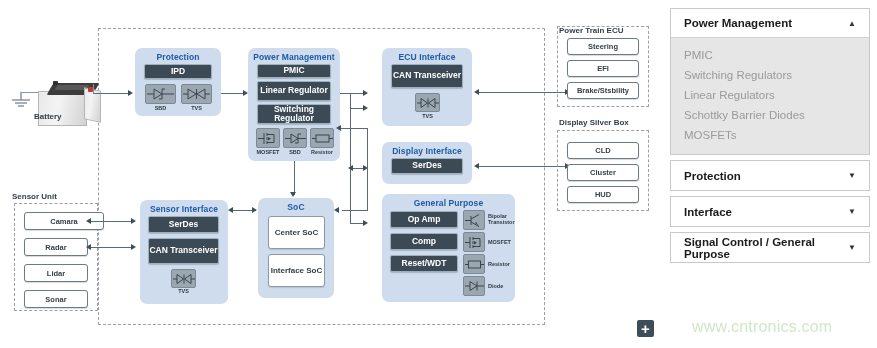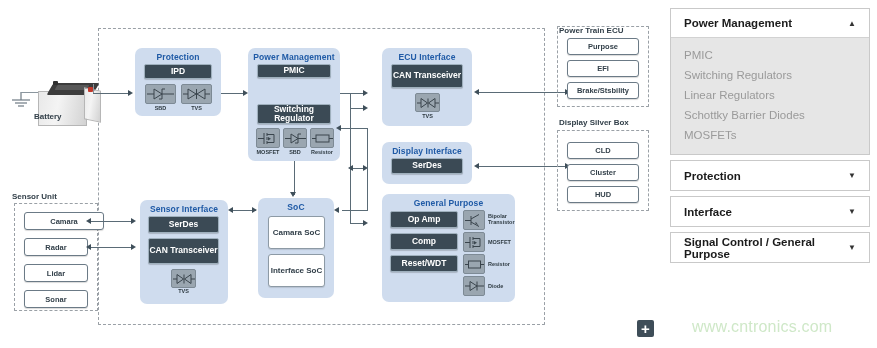--- a/index.html
+++ b/index.html
@@ -215,20 +215,21 @@
   </div>
   <div class="sym-label" style="left:46px;top:57px;width:31px;">TVS</div>
 </div>
 
 <div class="wire-h" style="left:221px;top:93px;width:24px;"></div>
 <div class="arrow arrow-r" style="left:243px;top:90px;"></div>
 
 <div class="group" style="left:248px;top:48px;width:92px;height:113px;">
   <div class="group-title">Power Management</div>
   <div class="dark-box" style="left:9px;top:16px;width:74px;height:14px;">PMIC</div>
+  <div class="dark-box" style="left:9px;top:33px;width:74px;height:20px;">Linear Regulator</div>
   <div class="dark-box" style="left:9px;top:56px;width:74px;height:20px;">Switching Regulator</div>
 
   <div class="sym" style="left:8px;top:80px;width:24px;height:20px;">
     <svg width="20" height="15" viewBox="0 0 20 15">
       <line x1="0" y1="7.5" x2="6" y2="7.5" stroke="#3a454d" stroke-width="1"></line>
       <line x1="6" y1="2" x2="6" y2="13" stroke="#3a454d" stroke-width="1"></line>
       <line x1="9" y1="2" x2="9" y2="5" stroke="#3a454d" stroke-width="1"></line>
       <line x1="9" y1="6" x2="9" y2="9" stroke="#3a454d" stroke-width="1"></line>
       <line x1="9" y1="10" x2="9" y2="13" stroke="#3a454d" stroke-width="1"></line>
       <line x1="9" y1="3.5" x2="16" y2="3.5" stroke="#3a454d" stroke-width="1"></line>
@@ -348,21 +349,21 @@
       <polygon points="5,1.5 5,10.5 12,6" fill="none" stroke="#3a454d" stroke-width="1"></polygon>
       <line x1="12" y1="1.5" x2="12" y2="10.5" stroke="#3a454d" stroke-width="1"></line>
       <line x1="12" y1="6" x2="19" y2="6" stroke="#3a454d" stroke-width="1"></line>
     </svg>
   </div>
   <div class="sym-label-right" style="left:106px;top:89px;width:26px;">Diode</div>
 </div>
 
 <div class="outer-label" style="left:559px;top:14px;margin-top:12px;">Power Train ECU</div>
 <div class="dashed-box" style="left:557px;top:26px;width:92px;height:81px;"></div>
-<div class="ecu-box" style="left:567px;top:38px;width:72px;height:17px;">Purpose</div>
+<div class="ecu-box" style="left:567px;top:38px;width:72px;height:17px;">Steering</div>
 <div class="ecu-box" style="left:567px;top:60px;width:72px;height:17px;">EFI</div>
 <div class="ecu-box" style="left:567px;top:82px;width:72px;height:17px;">Brake/Stsbility</div>
 
 <div class="outer-label" style="left:559px;top:118px;">Display Silver Box</div>
 <div class="dashed-box" style="left:557px;top:130px;width:92px;height:81px;"></div>
 <div class="ecu-box" style="left:567px;top:142px;width:72px;height:17px;">CLD</div>
 <div class="ecu-box" style="left:567px;top:164px;width:72px;height:17px;">Cluster</div>
 <div class="ecu-box" style="left:567px;top:186px;width:72px;height:17px;">HUD</div>
 
 <div class="outer-label" style="left:12px;top:192px;">Sensor Unit</div>
@@ -394,21 +395,21 @@
   </div>
   <div class="sym-label" style="left:28px;top:88px;width:31px;">TVS</div>
 </div>
 
 <div class="wire-h" style="left:232px;top:210px;width:24px;"></div>
 <div class="arrow arrow-l" style="left:228px;top:207px;"></div>
 <div class="arrow arrow-r" style="left:252px;top:207px;"></div>
 
 <div class="group" style="left:258px;top:198px;width:76px;height:100px;">
   <div class="group-title">SoC</div>
-  <div class="white-box" style="left:10px;top:18px;width:57px;height:33px;">Camara SoC</div>
+  <div class="white-box" style="left:10px;top:18px;width:57px;height:33px;">Center SoC</div>
   <div class="white-box" style="left:10px;top:56px;width:57px;height:33px;">Interface SoC</div>
 </div>
 
 <div class="wire-h" style="left:342px;top:210px;width:26px;"></div>
 <div class="arrow arrow-l" style="left:334px;top:207px;"></div>
 <div class="wire-v" style="left:367px;top:128px;height:83px;"></div>
 <div class="wire-h" style="left:340px;top:128px;width:28px;"></div>
 <div class="arrow arrow-l" style="left:336px;top:125px;"></div>
 
 <div class="panel">

